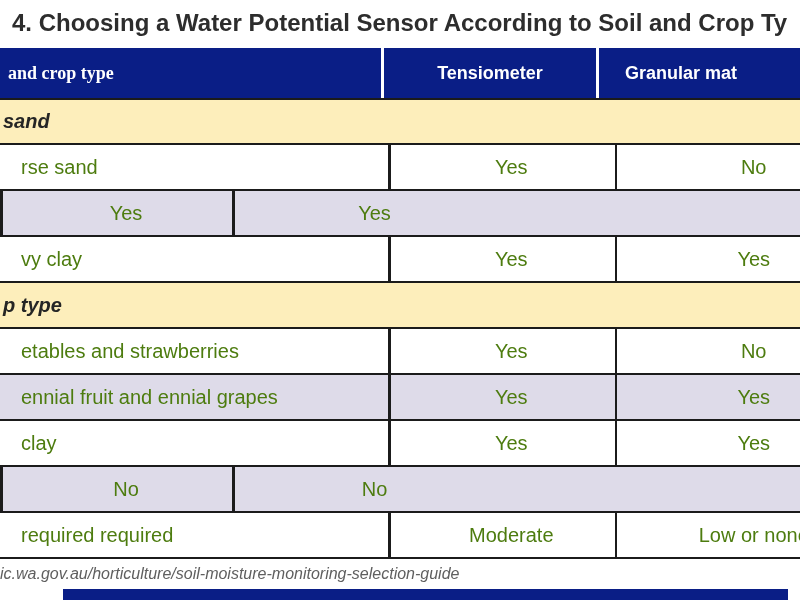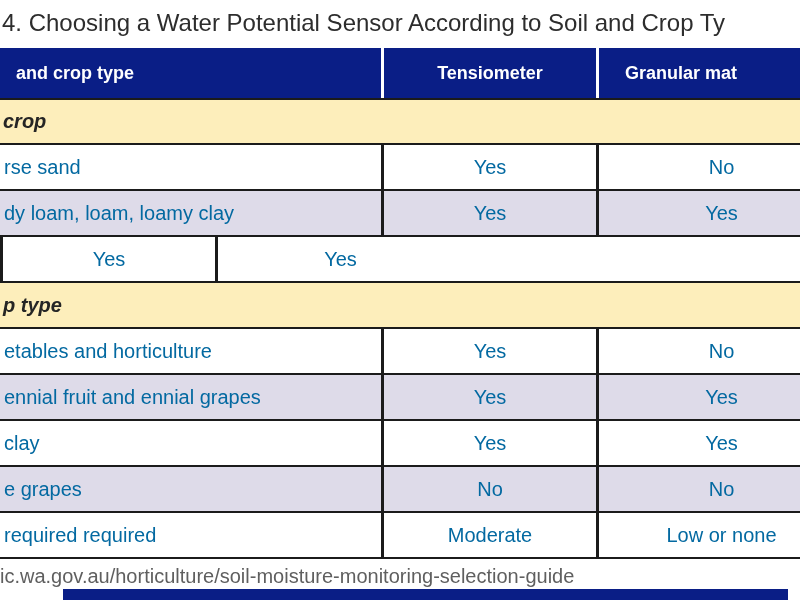--- a/index.html
+++ b/index.html
@@ -1,41 +1,41 @@
 <!DOCTYPE html>
 <html><head>
 <meta charset="utf-8">
 <style>
   html,body{margin:0;padding:0;background:#fff;}
   .screen{position:relative;width:800px;height:600px;background:#ffffff;overflow:hidden;
           font-family:"Liberation Sans",sans-serif;}
-  .title{position:absolute;left:2px;top:9px;font-size:24px;font-weight:normal;color:#2d2d2d;
+  .title{position:absolute;left:12px;top:9px;font-size:24px;font-weight:bold;color:#2d2d2d;
          white-space:nowrap;letter-spacing:0px;}
   .table{position:absolute;left:0;top:48px;width:873px;}
   .thead{display:flex;height:50px;}
   .th{background:#0a1e86;color:#ffffff;font-weight:bold;font-size:18px;display:flex;
       align-items:center;box-sizing:border-box;white-space:nowrap;}
   .c1{width:381px;} .c2{width:212px;} .c3{width:245px;}
-  .th.c1{padding-left:16px;}
+  .th.c1{padding-left:8px;font-family:Liberation Serif, serif;}
   .th.c2{justify-content:center;}
   .th.c3{padding-left:26px;}
   .gap{width:3px;background:#ffffff;}
   .srow{height:46px;background:#fdeebb;border-bottom:2px solid #1b1b1b;box-sizing:border-box;
         display:flex;align-items:center;padding-left:3px;font-size:20px;font-style:italic;
         font-weight:bold;color:#252525;}
   .srow.bt{height:47px;border-top:2px solid #1b1b1b;}
   .drow{display:flex;height:46px;border-bottom:2px solid #1b1b1b;box-sizing:border-box;
         background:#ffffff;}
   .drow.alt{background:#dedbe9;}
   .vdiv{width:3px;background:#1b1b1b;}
-  .td{font-size:20px;color:#0369a1;display:flex;align-items:center;box-sizing:border-box;
-      white-space:nowrap;}
+  .td{font-size:20px;color:#4d7c0f;display:flex;align-items:center;box-sizing:border-box;
+      white-space:nowrap;margin-left:17px;}
   .td.c1{padding-left:4px;}
   .center{justify-content:center;}
-  .footer{position:absolute;left:0;top:565px;font-size:20px;color:#5f5f5f;
+  .footer{position:absolute;left:0;top:565px;font-size:16px;font-style:italic;color:#5f5f5f;
           white-space:nowrap;}
   .bottombar{position:absolute;left:63px;top:589px;width:725px;height:11px;background:#0a1e86;}
 </style>
 </head>
 <body>
 
 <div class="screen">
 
   <div class="title">4. Choosing a Water Potential Sensor According to Soil and Crop Ty</div>
 
@@ -43,52 +43,52 @@
 
     <div class="thead">
       <div class="th c1">and crop type</div>
       <div class="gap"></div>
       <div class="th c2">Tensiometer</div>
       <div class="gap"></div>
       <div class="th c3">Granular mat</div>
     </div>
 
     <div class="srow bt">
-      <span>crop</span>
+      <span>sand</span>
     </div>
 
     <div class="drow">
       <div class="td c1">rse sand</div>
       <div class="vdiv"></div>
       <div class="td c2 center">Yes</div>
       <div class="vdiv"></div>
       <div class="td c3 center">No</div>
     </div>
 
     <div class="drow alt">
-      <div class="td c1">dy loam, loam, loamy clay</div>
       <div class="vdiv"></div>
       <div class="td c2 center">Yes</div>
       <div class="vdiv"></div>
       <div class="td c3 center">Yes</div>
     </div>
 
     <div class="drow">
+      <div class="td c1">vy clay</div>
       <div class="vdiv"></div>
       <div class="td c2 center">Yes</div>
       <div class="vdiv"></div>
       <div class="td c3 center">Yes</div>
     </div>
 
     <div class="srow">
       <span>p type</span>
     </div>
 
     <div class="drow">
-      <div class="td c1">etables and horticulture</div>
+      <div class="td c1">etables and strawberries</div>
       <div class="vdiv"></div>
       <div class="td c2 center">Yes</div>
       <div class="vdiv"></div>
       <div class="td c3 center">No</div>
     </div>
 
     <div class="drow alt">
       <div class="td c1">ennial fruit and ennial grapes</div>
       <div class="vdiv"></div>
       <div class="td c2 center">Yes</div>
@@ -98,21 +98,20 @@
 
     <div class="drow">
       <div class="td c1">clay</div>
       <div class="vdiv"></div>
       <div class="td c2 center">Yes</div>
       <div class="vdiv"></div>
       <div class="td c3 center">Yes</div>
     </div>
 
     <div class="drow alt">
-      <div class="td c1">e grapes</div>
       <div class="vdiv"></div>
       <div class="td c2 center">No</div>
       <div class="vdiv"></div>
       <div class="td c3 center">No</div>
     </div>
 
     <div class="drow">
       <div class="td c1">required required</div>
       <div class="vdiv"></div>
       <div class="td c2 center">Moderate</div>

